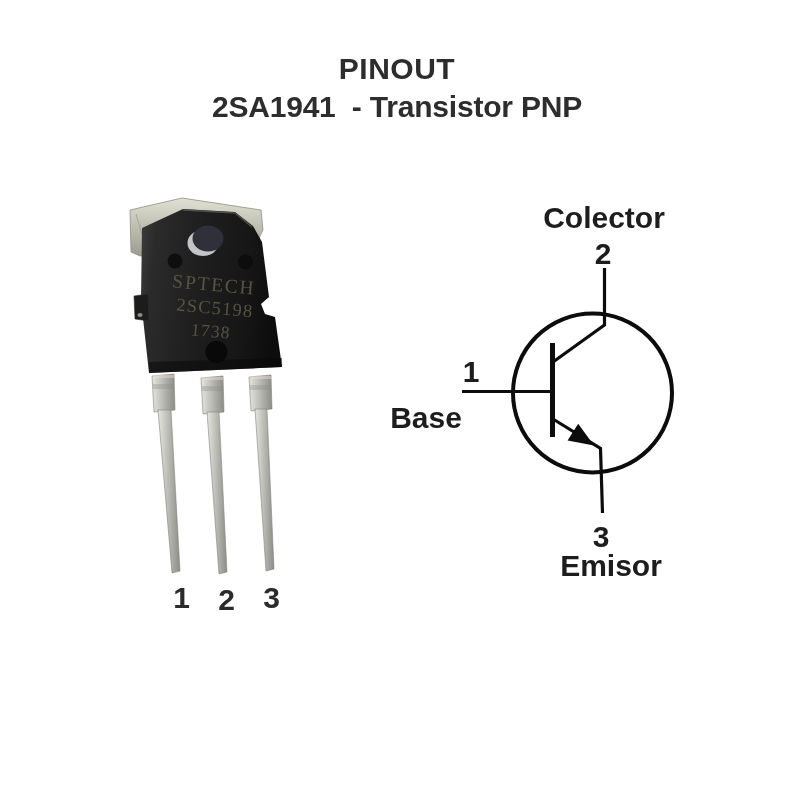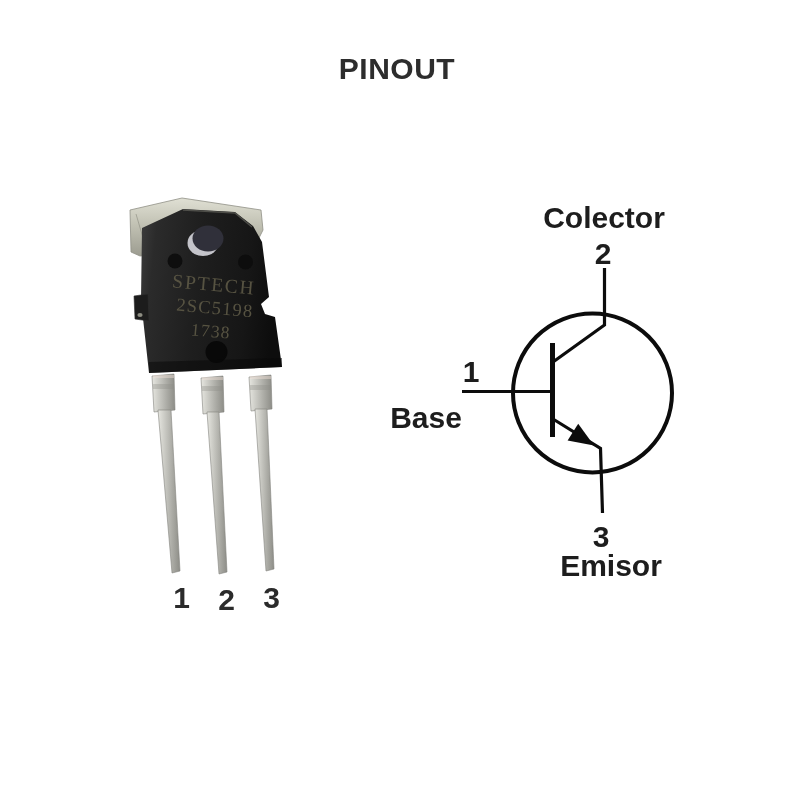--- a/index.html
+++ b/index.html
@@ -57,20 +57,21 @@
     stroke-linecap: butt;
   }
 </style>
 </head>
 <body>
 
 <div class="canvas">
 
   <div class="title-block">
     <div class="title-line1">PINOUT</div>
+    <div class="title-line2">2SA1941  - Transistor PNP</div>
   </div>
 
   <svg style="position:absolute; left:100px; top:190px;" width="210" height="430" viewBox="100 190 210 430" xmlns="http://www.w3.org/2000/svg">
     <defs>
       <linearGradient id="metalGrad" x1="0" y1="0" x2="0" y2="1">
         <stop offset="0%" stop-color="#e0e0d4"></stop>
         <stop offset="45%" stop-color="#c2c2b4"></stop>
         <stop offset="100%" stop-color="#9c9c90"></stop>
       </linearGradient>
       <linearGradient id="bodyGrad" x1="0" y1="0" x2="1" y2="0.12">

